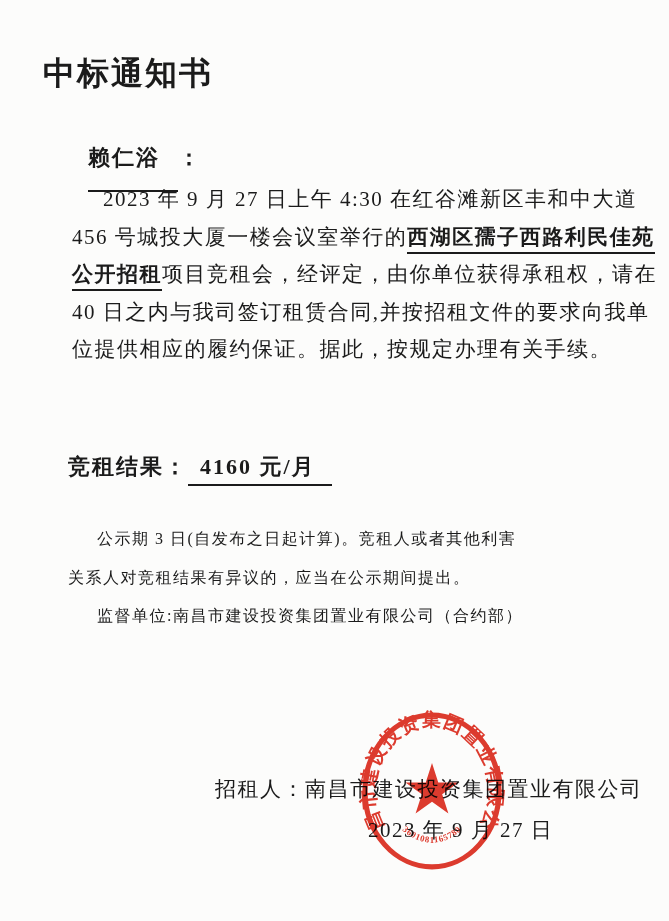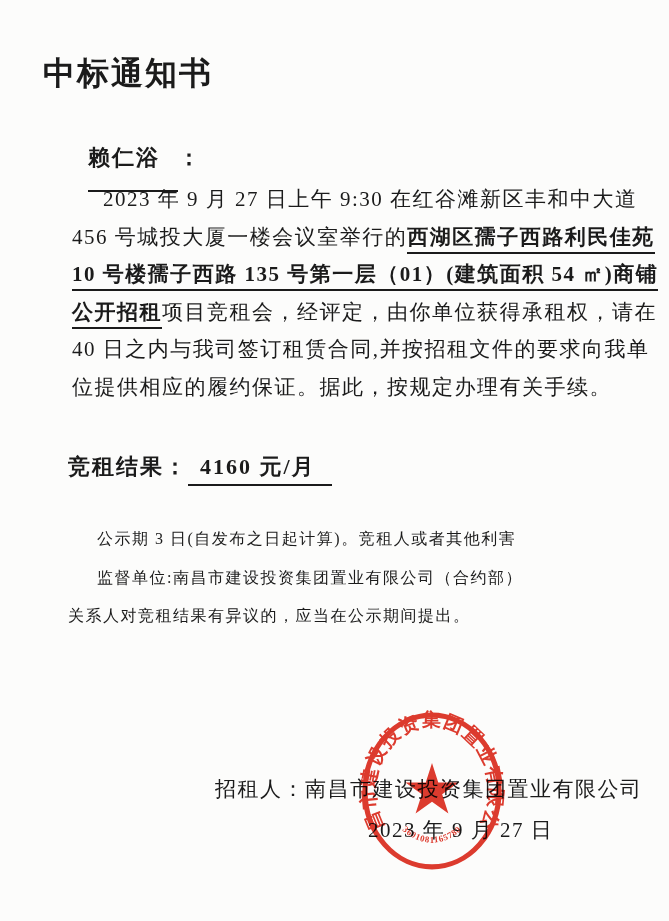--- a/index.html
+++ b/index.html
@@ -76,52 +76,49 @@
 <div class="page">
 
   <div class="doc-title">中标通知书</div>
 
   <div class="recipient-line">
     <span class="recipient-name">赖仁浴</span><span>：</span>
   </div>
 
   <div class="para1">
     <div class="line indent1">
-      <span>2023 年 9 月 27 日上午 9:30 在红谷滩新区丰和中大道</span>
+      <span>2023 年 9 月 27 日上午 4:30 在红谷滩新区丰和中大道</span>
     </div>
     <div class="line">
       <span>456 号城投大厦一楼会议室举行的</span><span class="emph">西湖区孺子西路利民佳苑</span>
-    </div>
-    <div class="line">
-      <span class="emph">10 号楼孺子西路 135 号第一层（01）(建筑面积 54 ㎡)商铺</span>
     </div>
     <div class="line">
       <span class="emph">公开招租</span><span>项目竞租会，经评定，由你单位获得承租权，请在</span>
     </div>
     <div class="line">
       <span>40 日之内与我司签订租赁合同,并按招租文件的要求向我单</span>
     </div>
     <div class="line">
       <span>位提供相应的履约保证。据此，按规定办理有关手续。</span>
     </div>
   </div>
 
   <div class="result-line">
     <span>竞租结果：</span><span class="result-value">4160 元/月</span>
   </div>
 
   <div class="para2">
     <div class="line indent2">
       <span>公示期 3 日(自发布之日起计算)。竞租人或者其他利害</span>
     </div>
+    <div class="line">
+      <span>关系人对竞租结果有异议的，应当在公示期间提出。</span>
+    </div>
     <div class="line indent2">
       <span>监督单位:南昌市建设投资集团置业有限公司（合约部）</span>
-    </div>
-    <div class="line">
-      <span>关系人对竞租结果有异议的，应当在公示期间提出。</span>
     </div>
   </div>
 
   <div class="lessor-line">招租人：南昌市建设投资集团置业有限公司</div>
   <div class="date-line">2023 年 9 月 27 日</div>
 
   <svg class="seal" viewBox="0 0 200 220" aria-hidden="true">
     <defs>
       <path id="sealArcTop" d="M 29.3 147.2 A 78 88 0 1 1 170.7 147.2" fill="none"></path>
       <path id="sealArcBottom" d="M 61.8 165.2 A 62 70 0 0 0 138.2 165.2" fill="none"></path>

